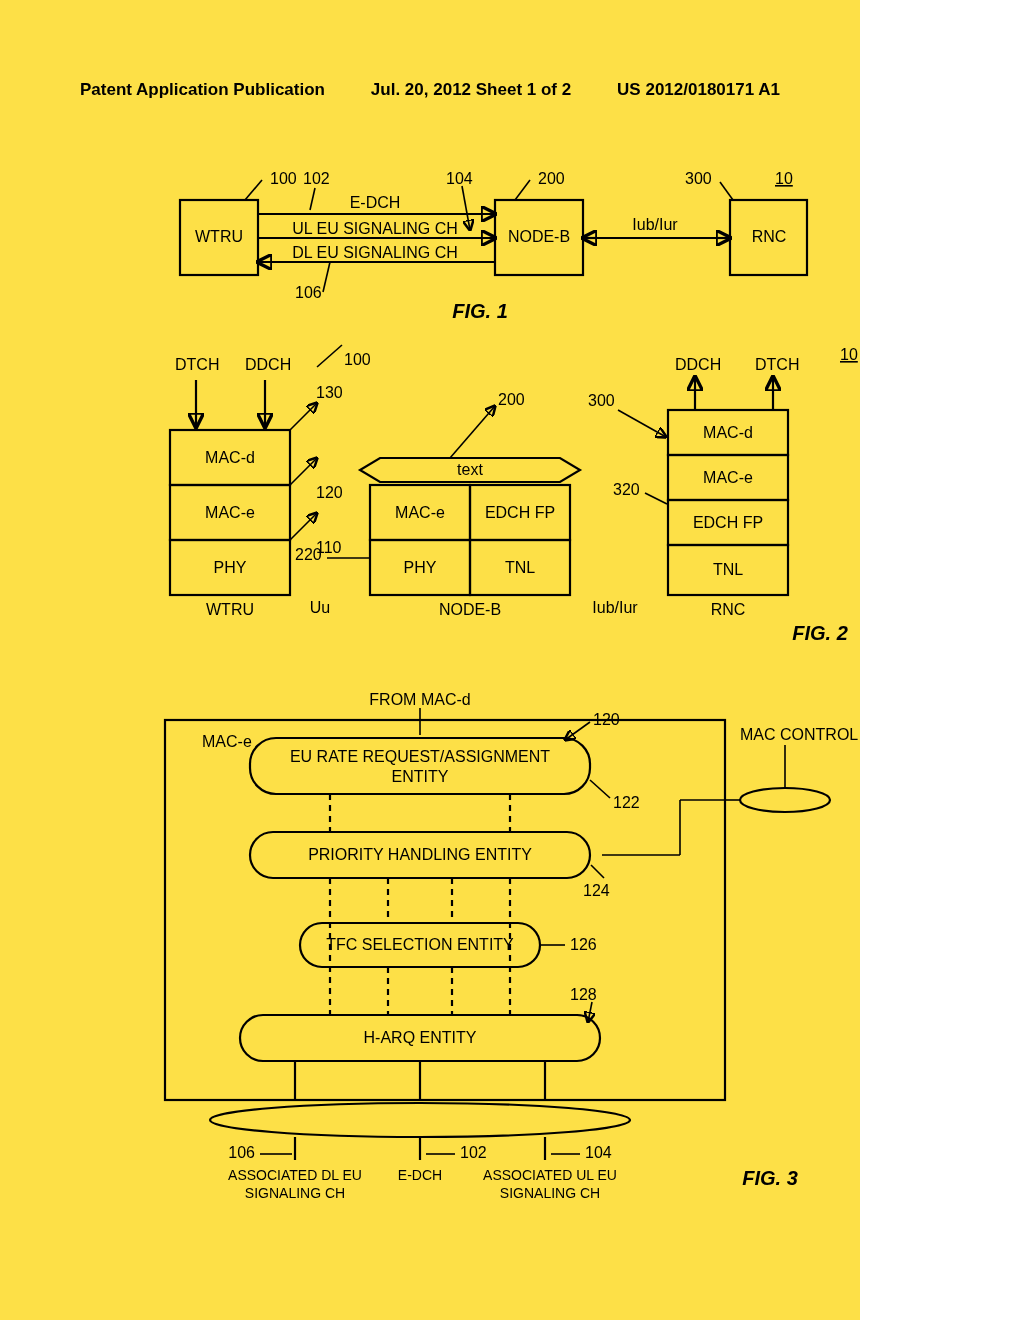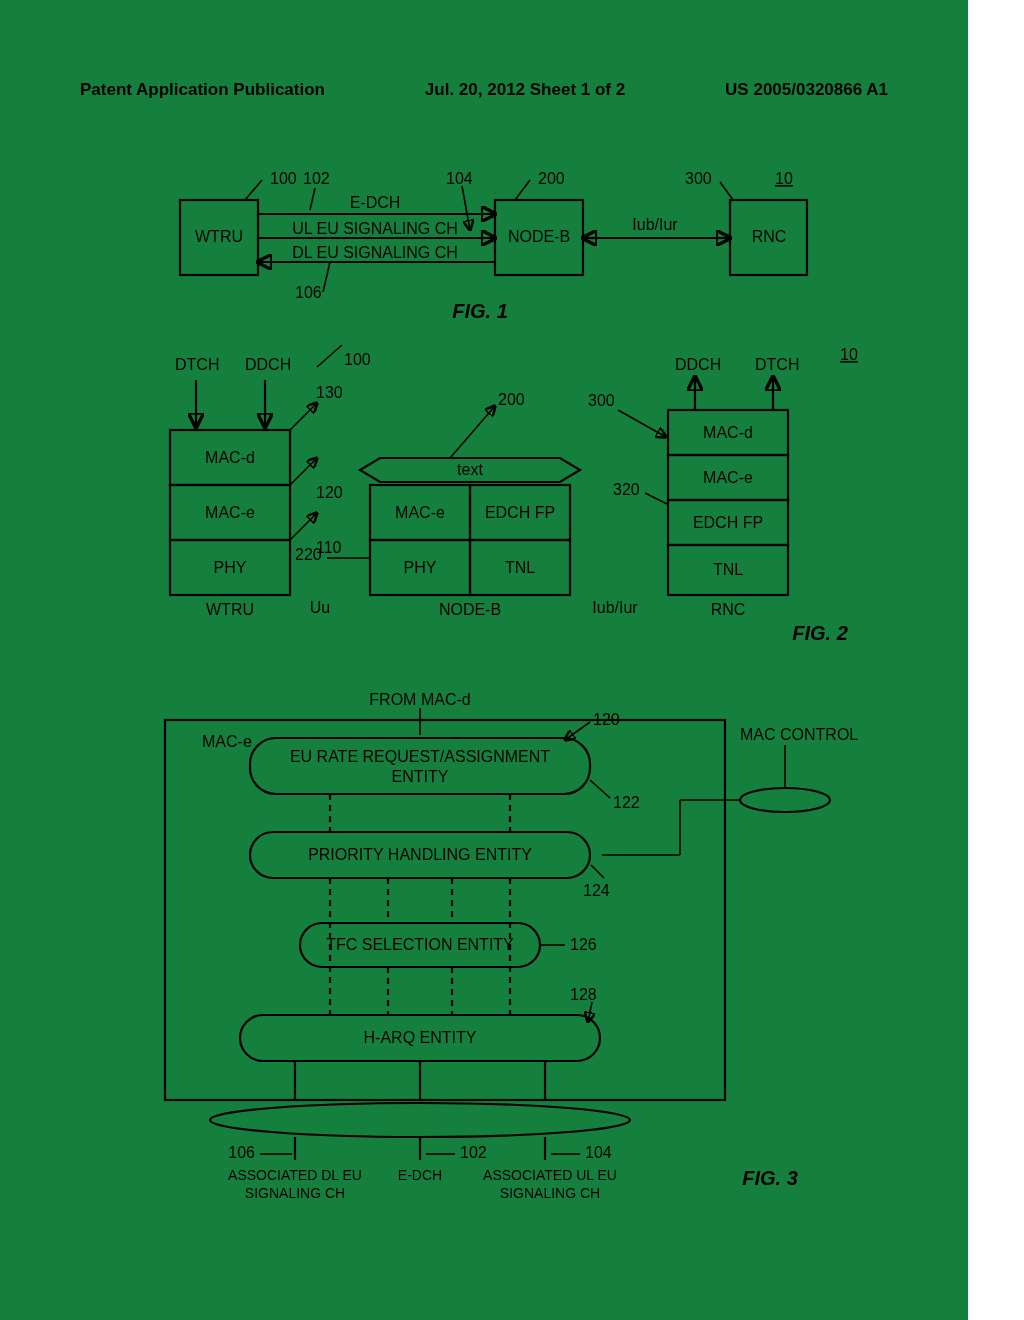--- a/index.html
+++ b/index.html
@@ -4,24 +4,24 @@
 <style>
   * { box-sizing: border-box; }
   body {
     margin: 0;
     padding: 0;
     font-family: Arial, Helvetica, sans-serif;
     background: #fff;
     width: 1024px;
   }
   .page {
-    width: 968px;
+    width: 860px;
     height: 1320px;
     position: relative;
-    background: #15803d;
+    background: #fde047;
   }
   .header {
     position: absolute;
     top: 80px;
     left: 80px;
     right: 80px;
     display: flex;
     justify-content: space-between;
     font-size: 17px;
     font-weight: bold;
@@ -43,21 +43,21 @@
   .dash { stroke-dasharray: 6 5; }
 </style>
 </head>
 <body>
 
 <div class="page">
 
   <div class="header">
     <span>Patent Application Publication</span>
     <span>Jul. 20, 2012  Sheet 1 of 2</span>
-    <span>US 2005/0320866 A1</span>
+    <span>US 2012/0180171 A1</span>
   </div>
 
   <div class="svgwrap" style="left:150px; top:170px;">
     <svg width="700" height="170" class="thick">
       <defs>
         <marker id="ah1" viewBox="0 0 10 10" refX="9" refY="5" markerWidth="7" markerHeight="7" orient="auto">
           <path d="M0 0 L10 5 L0 10 z" fill="#000" stroke="none"></path>
         </marker>
       </defs>
 

